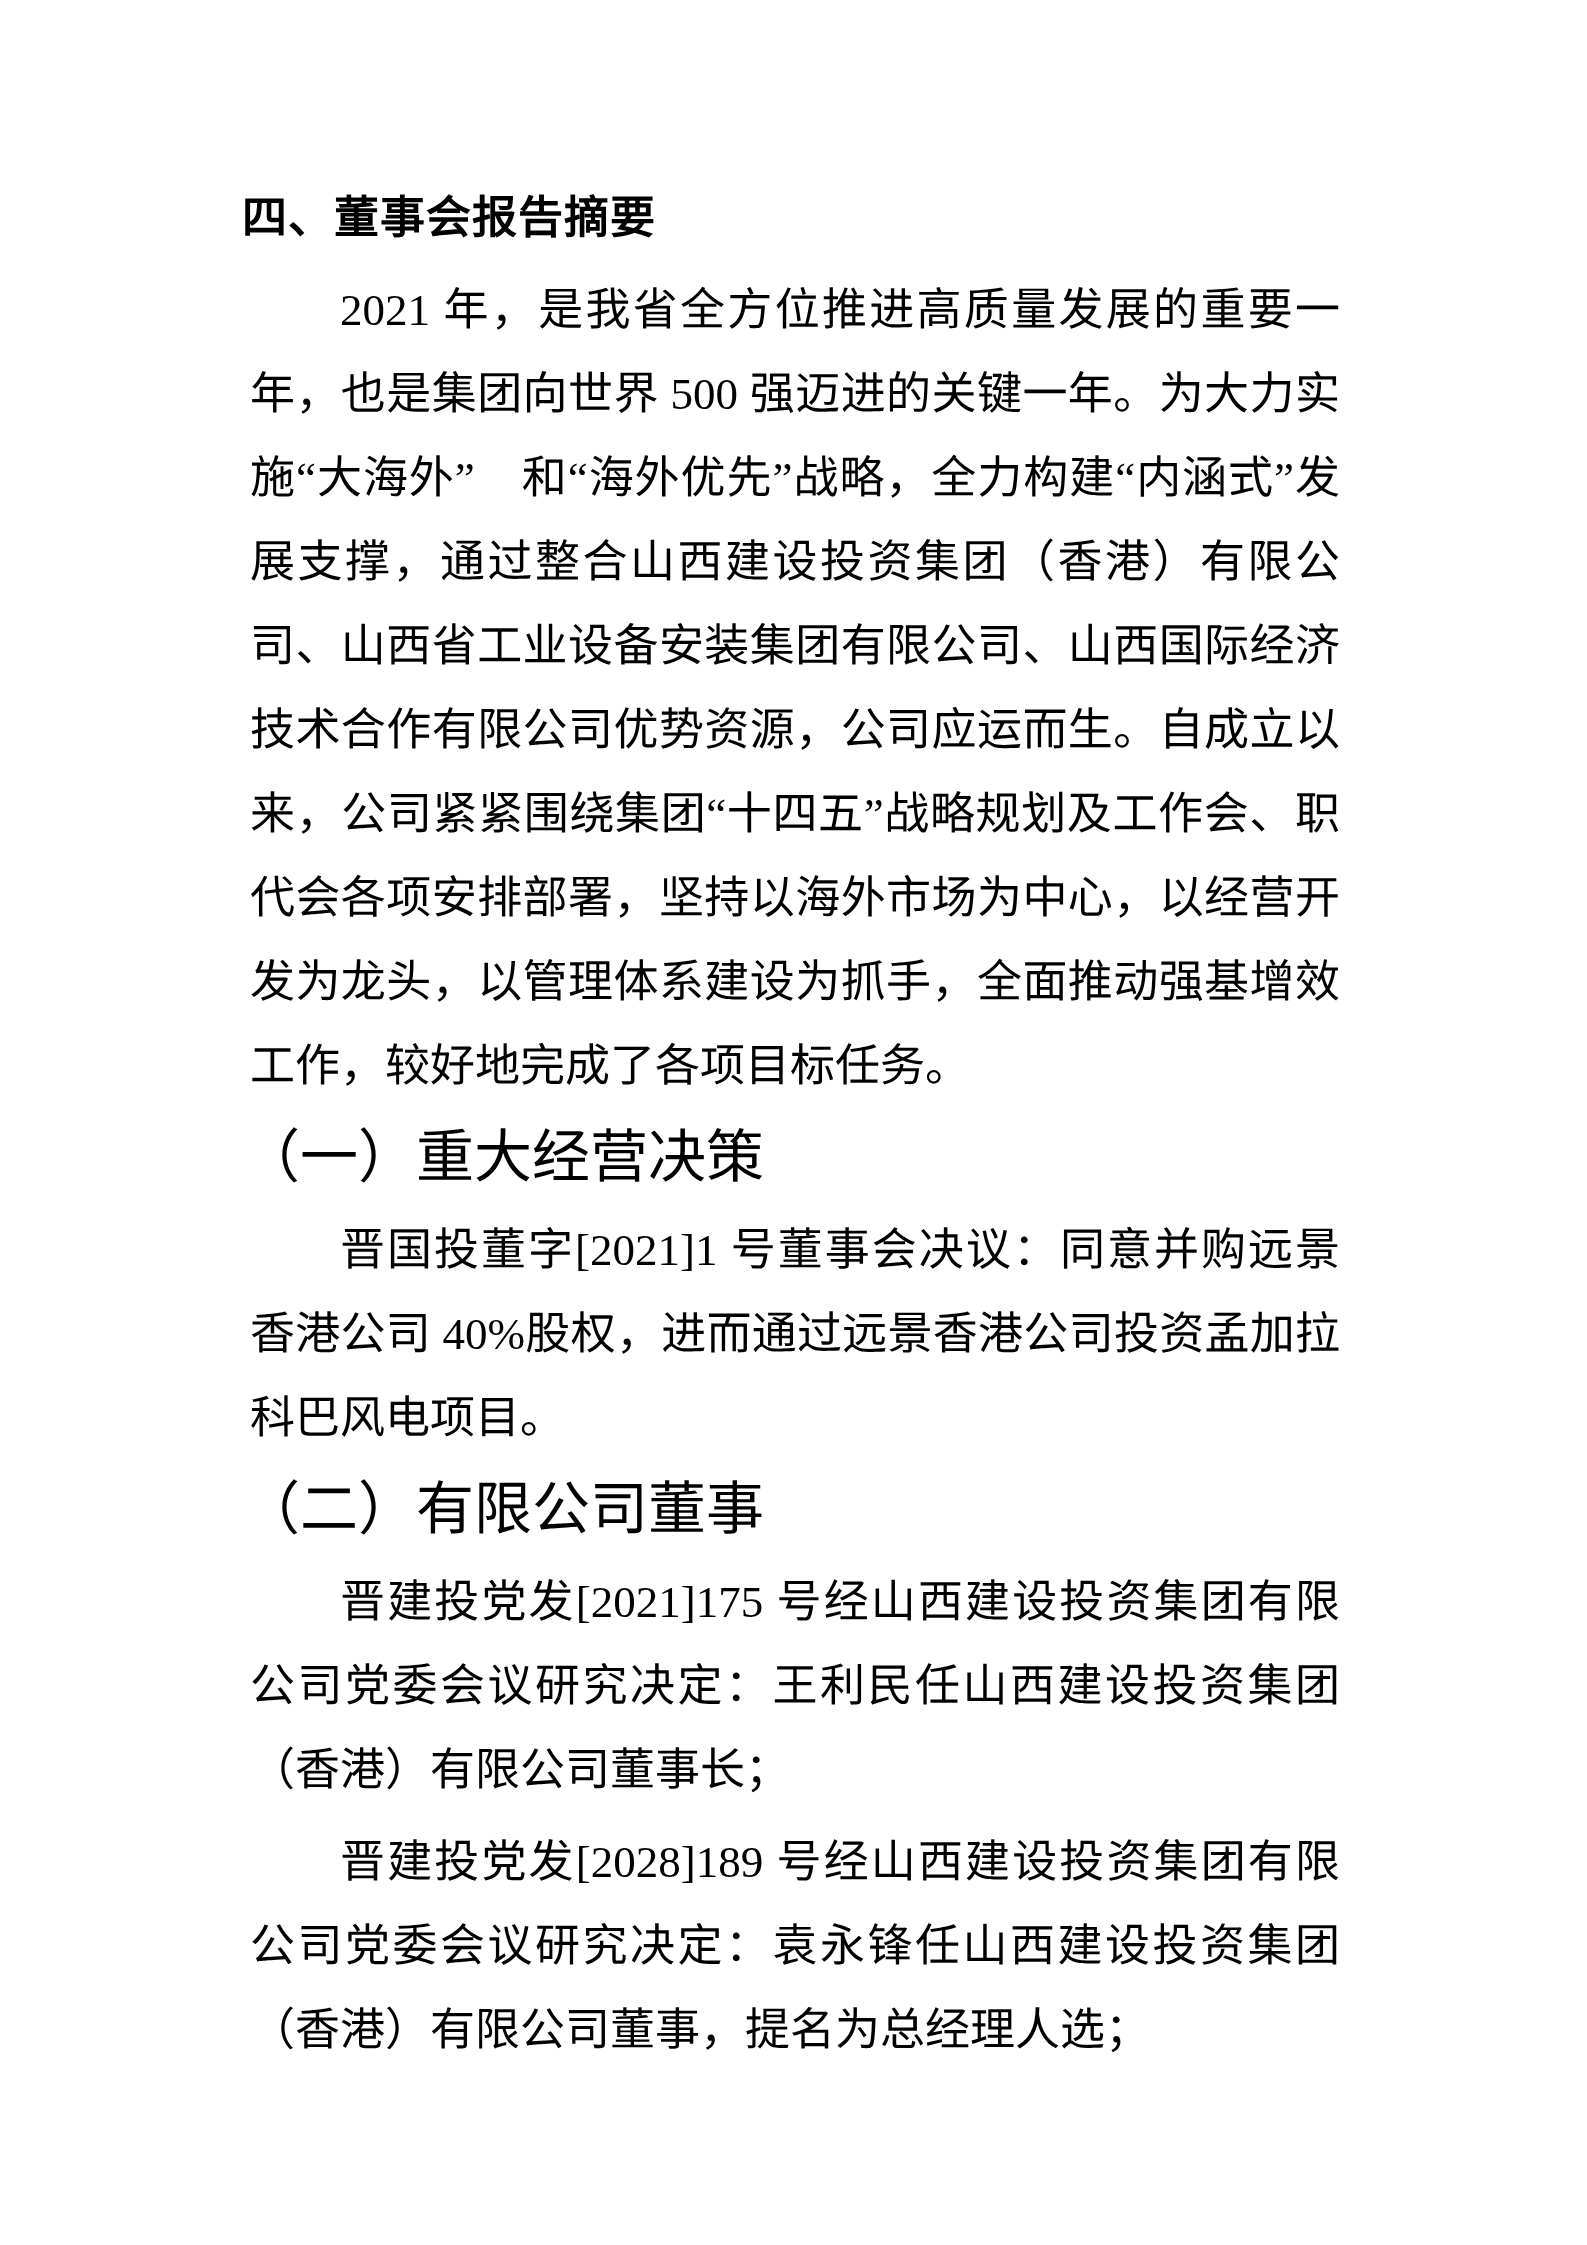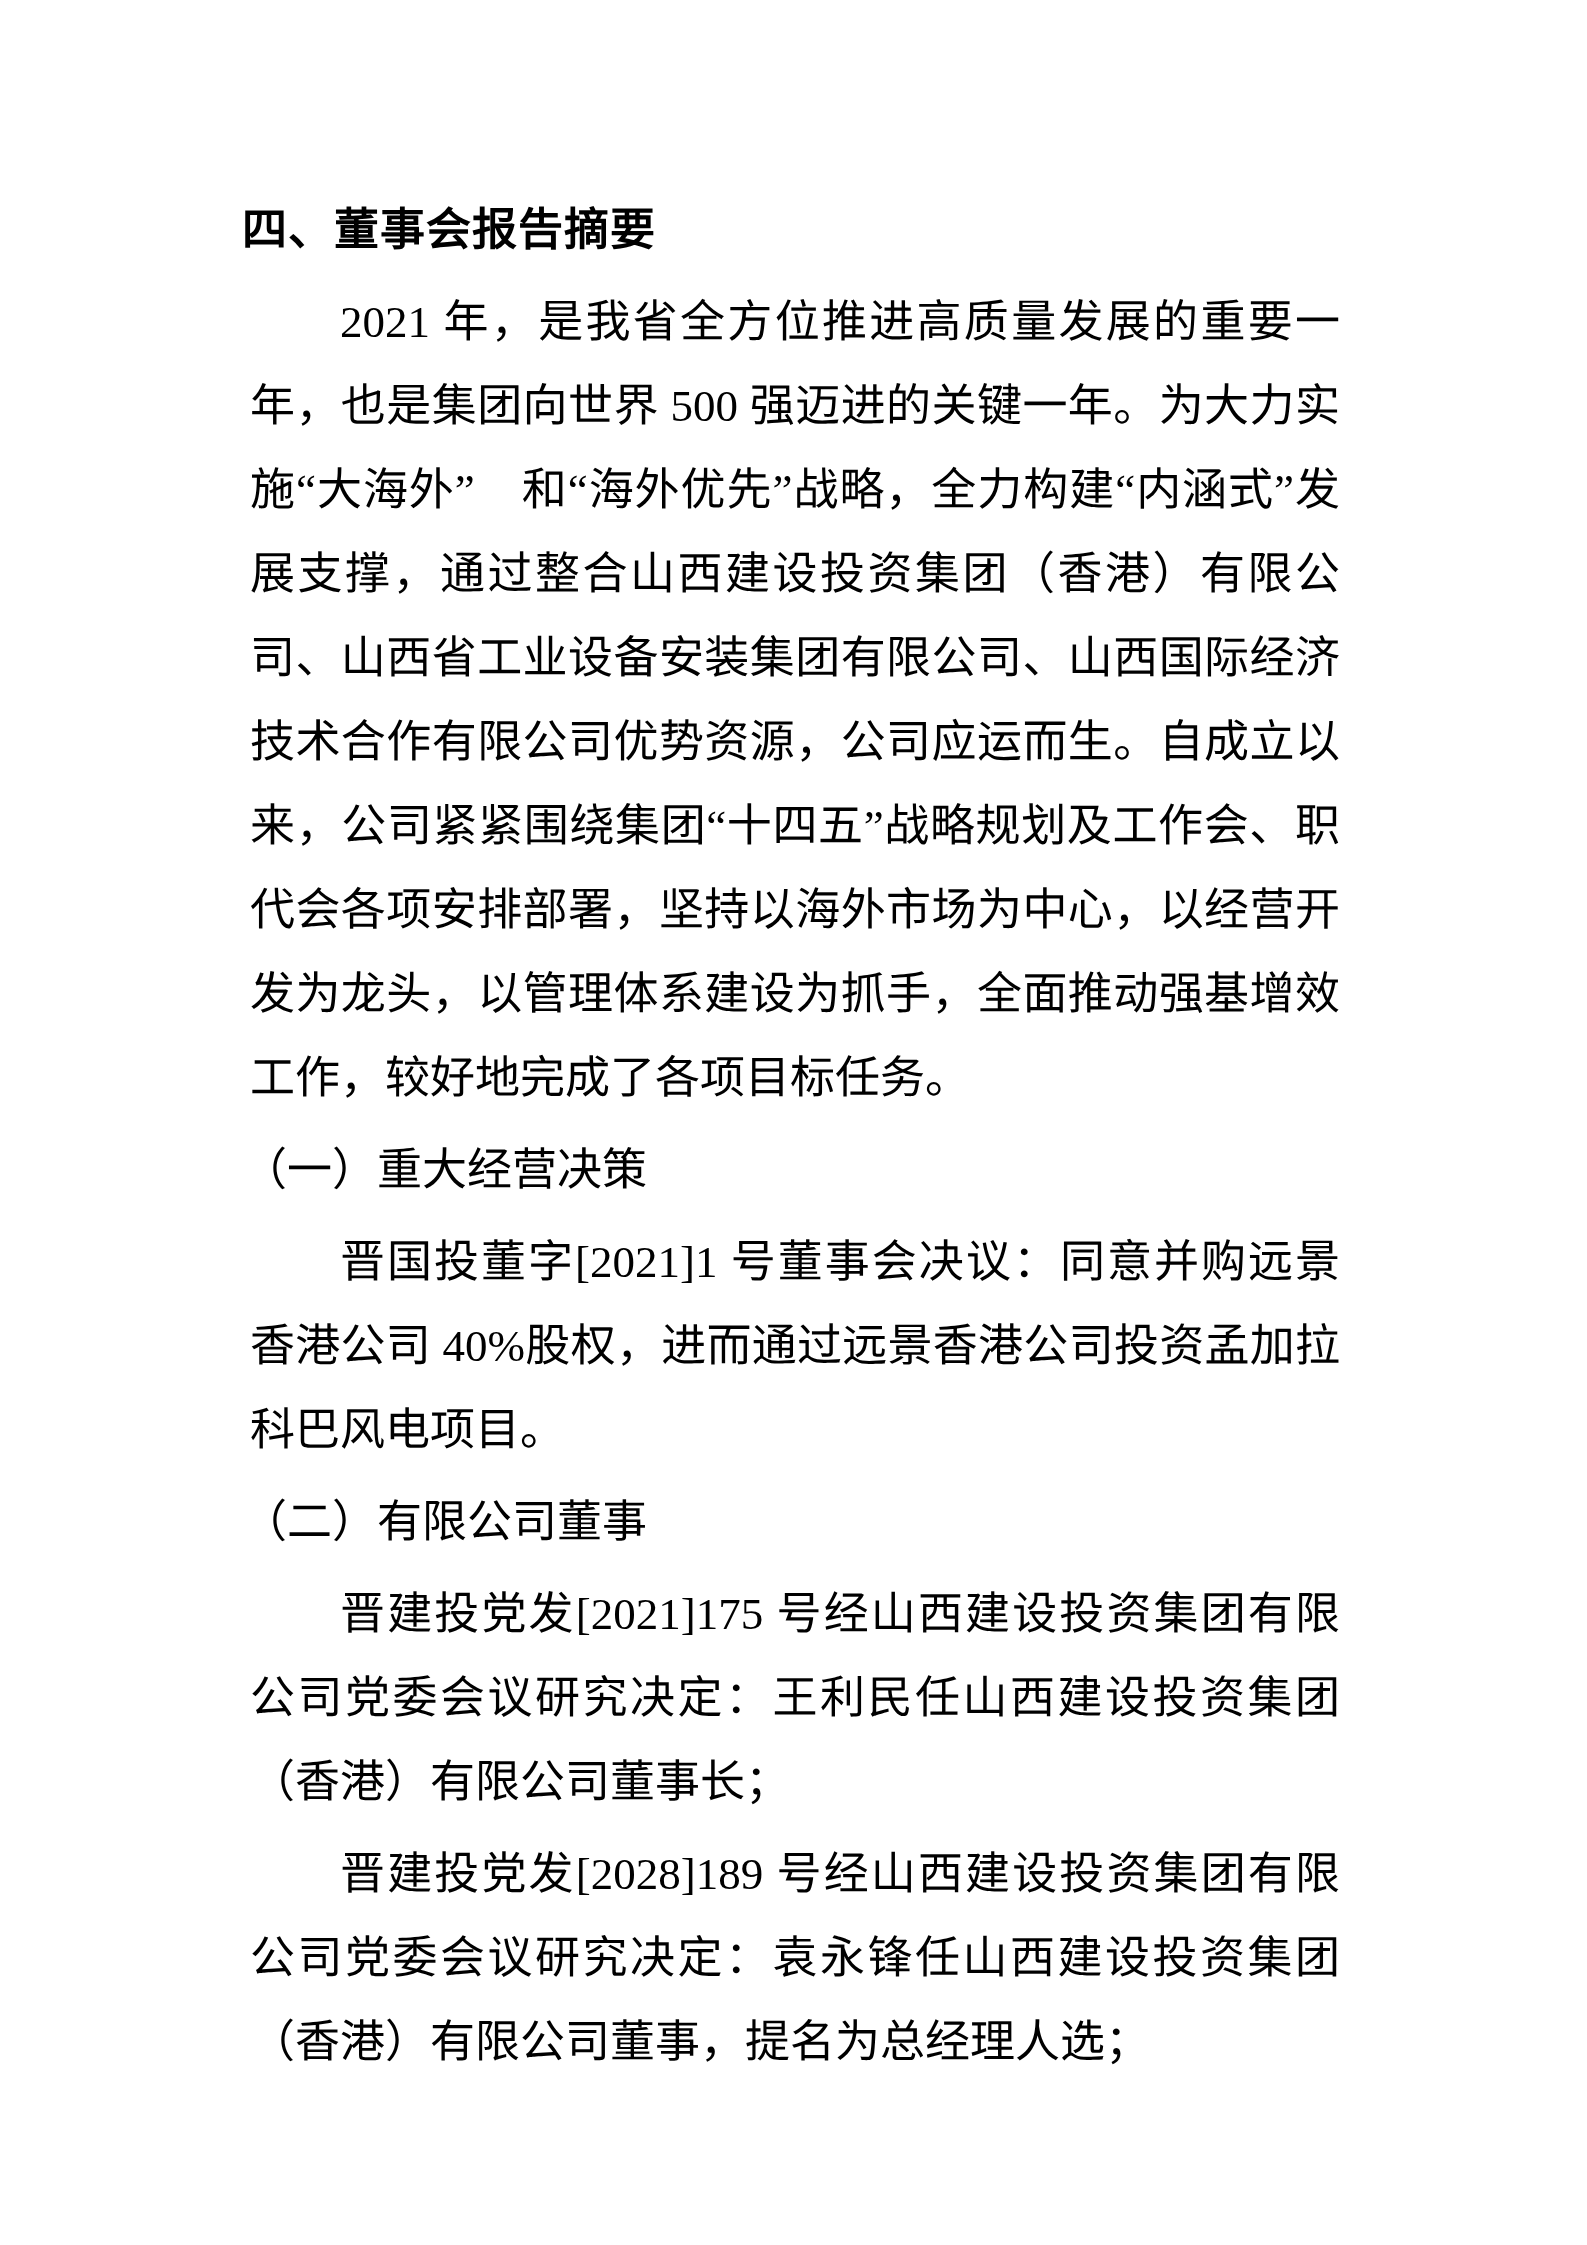--- a/index.html
+++ b/index.html
@@ -12,36 +12,36 @@
     width: 1587px;
     height: 2245px;
     background: #ffffff;
     color: #000000;
     overflow: hidden;
     font-family: "Liberation Serif", "DejaVu Serif", serif;
   }
   .content {
     position: absolute;
     left: 242px;
-    top: 188px;
+    top: 176px;
     width: 1106px;
   }
   .doc-heading {
     font-family: "Liberation Sans", "DejaVu Sans", sans-serif;
     font-weight: bold;
     font-size: 45px;
     line-height: 84px;
     letter-spacing: 1px;
     margin: 0;
     text-align: left;
   }
   .doc-subheading {
     font-family: "Liberation Serif", "DejaVu Serif", serif;
     font-weight: normal;
-    font-size: 45px;
+    font-size: 58px;
     line-height: 84px;
     margin: 0;
     text-align: left;
   }
   .doc-paragraph {
     font-family: "Liberation Serif", "DejaVu Serif", serif;
     font-weight: normal;
     font-size: 45px;
     line-height: 84px;
     margin: 8px;

